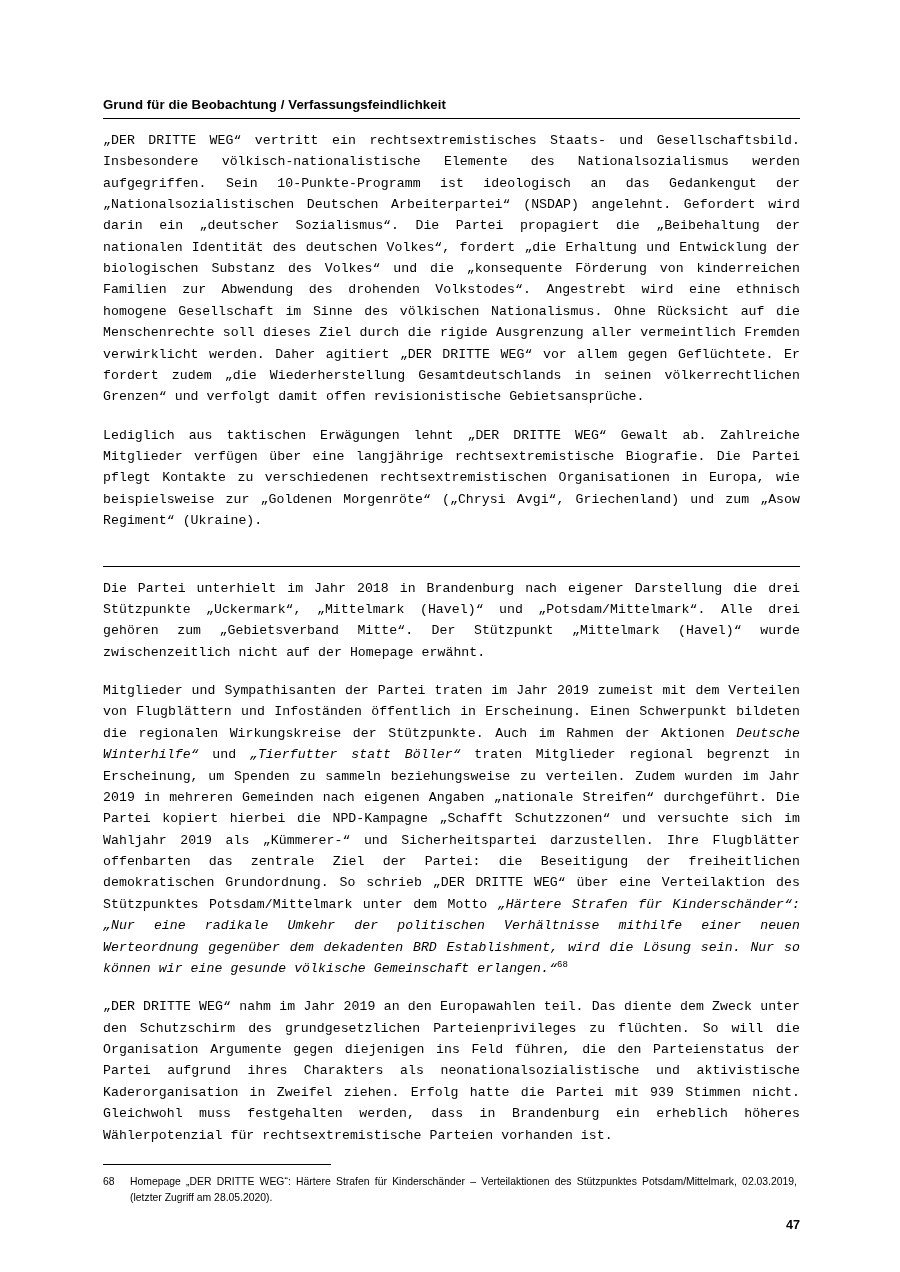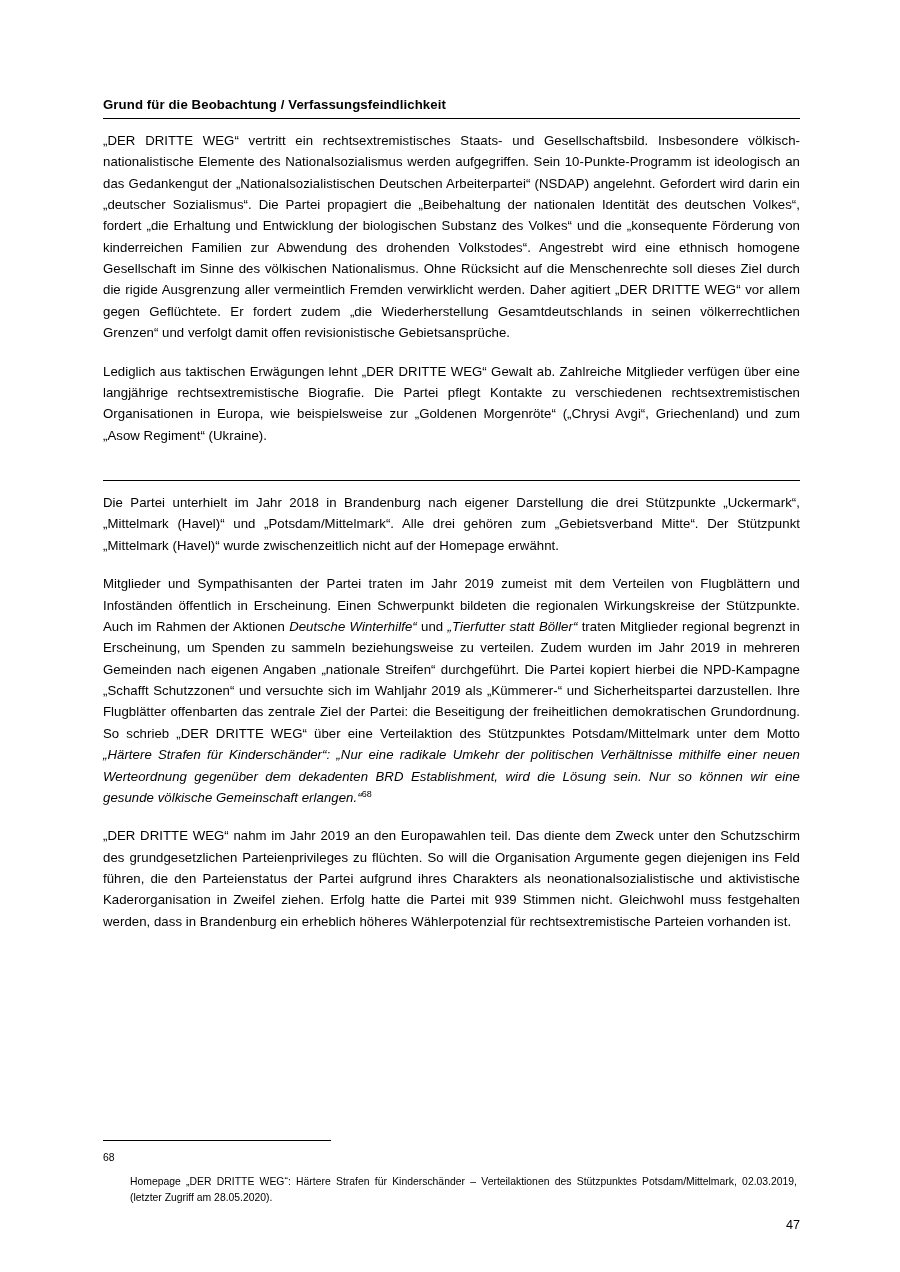--- a/index.html
+++ b/index.html
@@ -33,20 +33,21 @@
     margin: 4px 0 11px 0;
     height: 0;
   }
   p.body {
     font-size: 13.2px;
     line-height: 1.62;
     text-align: justify;
     margin: 2px 0 17px 0;
     letter-spacing: 0.05px;
     text-justify: inter-word;
+    font-family: Liberation Mono, monospace;
   }
   p.body:last-child {
     margin-bottom: 0;
   }
   .it {
     font-style: italic;
   }
   sup {
     font-size: 9px;
     vertical-align: super;
@@ -73,27 +74,27 @@
     line-height: 1.55;
     text-align: justify;
   }
   .footnote .fn-num {
     width: 27px;
     flex: 0 0 27px;
     font-size: 10.4px;
   }
   .footnote .fn-text {
     flex: 1 1 auto;
-    margin-top: 24px;
   }
   .page-number {
     position: absolute;
     right: 100px;
     bottom: 40px;
     font-size: 12.6px;
+    font-weight: bold;
   }
 </style>
 </head>
 <body>
 
 <div class="page">
 
   <h2 class="section-heading">Grund für die Beobachtung / Verfassungsfeindlichkeit</h2>
   <hr class="rule">
 

